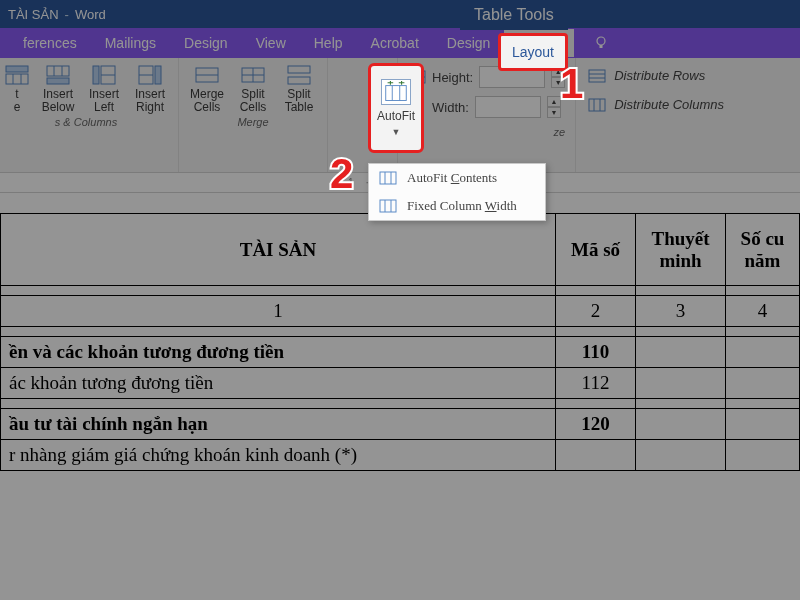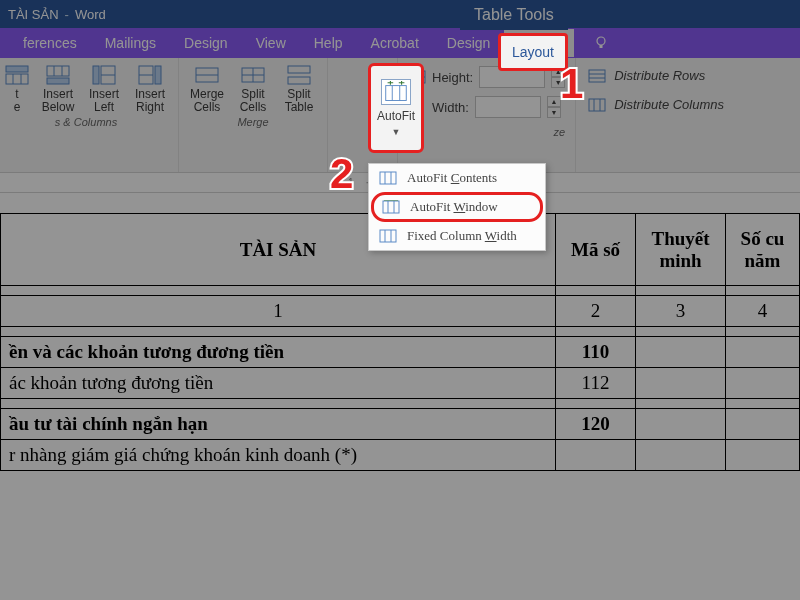--- a/index.html
+++ b/index.html
@@ -488,29 +488,20 @@
 
 <div class="menu">
   <div class="mi">
     <svg class="ic" viewBox="0 0 18 14">
         <rect x="1" y="1" width="16" height="12" fill="none" stroke="#5b8ac6"></rect>
         <line x1="6" y1="1" x2="6" y2="13" stroke="#5b8ac6"></line>
         <line x1="12" y1="1" x2="12" y2="13" stroke="#5b8ac6"></line>
       </svg>
     <span>AutoFit <span class="ul">C</span>ontents</span>
   </div>
-  <div class="mi sel">
-    <svg class="ic" viewBox="0 0 18 14">
-        <rect x="1" y="1" width="16" height="12" fill="none" stroke="#5b8ac6"></rect>
-        <line x1="6" y1="1" x2="6" y2="13" stroke="#5b8ac6"></line>
-        <line x1="12" y1="1" x2="12" y2="13" stroke="#5b8ac6"></line>
-        <path d="M2 0 L16 0" stroke="#3a7b3a"></path>
-      </svg>
-    <span>AutoFit <span class="ul">W</span>indow</span>
-  </div>
   <div class="mi">
     <svg class="ic" viewBox="0 0 18 14">
         <rect x="1" y="1" width="16" height="12" fill="none" stroke="#5b8ac6"></rect>
         <line x1="6" y1="1" x2="6" y2="13" stroke="#5b8ac6"></line>
         <line x1="12" y1="1" x2="12" y2="13" stroke="#5b8ac6"></line>
       </svg>
     <span>Fixed Column <span class="ul">W</span>idth</span>
   </div>
 </div>
 

